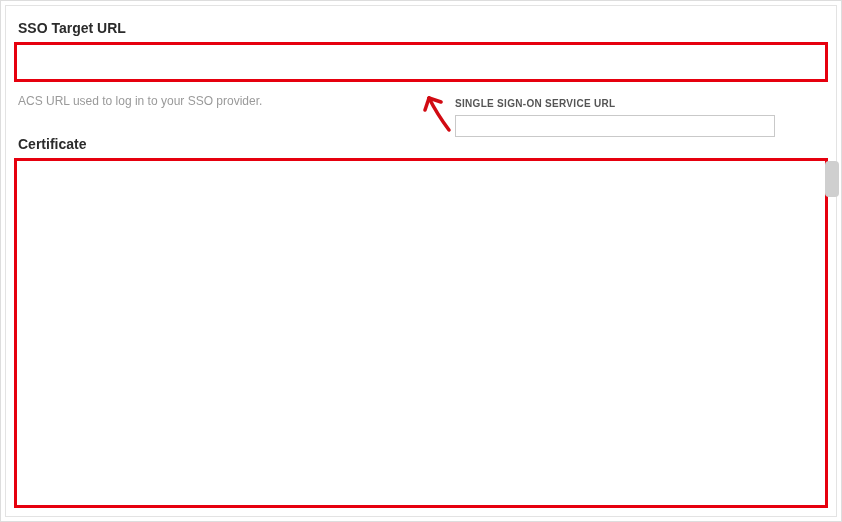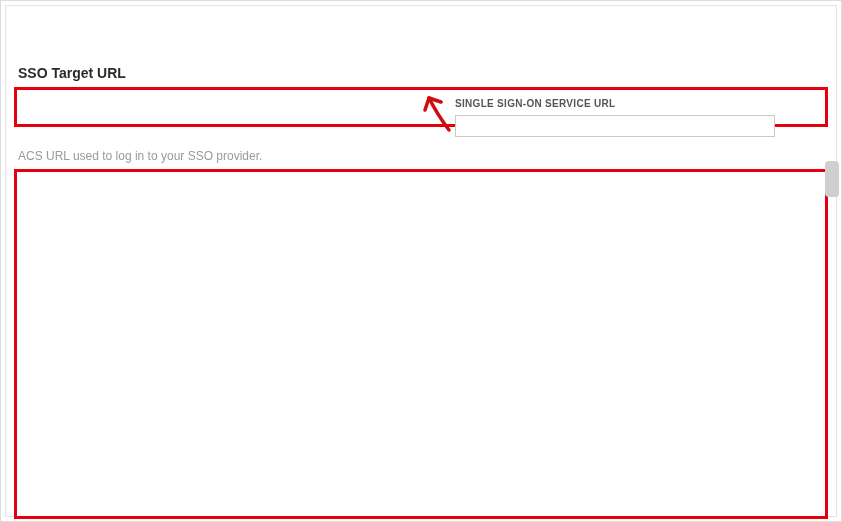--- a/index.html
+++ b/index.html
@@ -1,29 +1,29 @@
 <!DOCTYPE html>
 <html><head>
   <meta charset="utf-8">
   <style>
     * { box-sizing: border-box; margin: 0; padding: 0; }
     html, body { width: 842px; height: 522px; font-family: Arial, Helvetica, sans-serif; background: #fff; }
     .outer { width: 842px; height: 522px; border: 1px solid #ddd; position: relative; overflow: hidden; background: #fff; }
     .inner { border: 1px solid #e3e3e3; position: absolute; top: 4px; left: 4px; right: 4px; bottom: 4px; background: #fff; padding: 8px 8px 8px 8px; }
-    .section-label { font-size: 14px; font-weight: bold; color: #2b2b2b; padding: 6px 4px 6px 4px; margin-top: 45px; }
+    .section-label { font-size: 14px; font-weight: bold; color: #2b2b2b; padding: 6px 4px 6px 4px; }
     .url-input {
       width: 100%;
       height: 40px;
       border: 3px solid #e6000e;
       background: #fff;
       outline: none;
       font-size: 14px;
       padding: 4px 8px;
     }
-    .helper { font-size: 12px; color: #9a9a9a; padding: 22px 4px 6px 4px; }
+    .helper { font-size: 12px; color: #9a9a9a; padding: 12px 4px 6px 4px; }
     .cert-label { font-size: 14px; font-weight: bold; color: #2b2b2b; padding: 22px 4px 6px 4px; }
     .cert-area {
       width: 100%;
       height: 350px;
       border: 3px solid #e6000e;
       background: #fff;
       outline: none;
       resize: none;
       font-size: 13px;
       padding: 6px;
@@ -72,20 +72,21 @@
 
 <div class="outer">
   <div class="inner">
 
     <div class="section-label">SSO Target URL</div>
 
     <input type="text" class="url-input" value="" style="">
 
     <div class="helper">ACS URL used to log in to your SSO provider.</div>
 
+    <div class="cert-label">Certificate</div>
 
     <textarea class="cert-area" style=""></textarea>
 
   </div>
 
   <div class="overlay">
     <svg class="arrow-svg" width="50" height="50" viewBox="0 0 50 50">
       <path d="M34 42 C 28 34, 20 22, 14 10" stroke="#d10a12" stroke-width="3.5" fill="none" stroke-linecap="round"></path>
       <path d="M14 10 L10 22" stroke="#d10a12" stroke-width="3.5" fill="none" stroke-linecap="round"></path>
       <path d="M14 10 L26 14" stroke="#d10a12" stroke-width="3.5" fill="none" stroke-linecap="round"></path>

